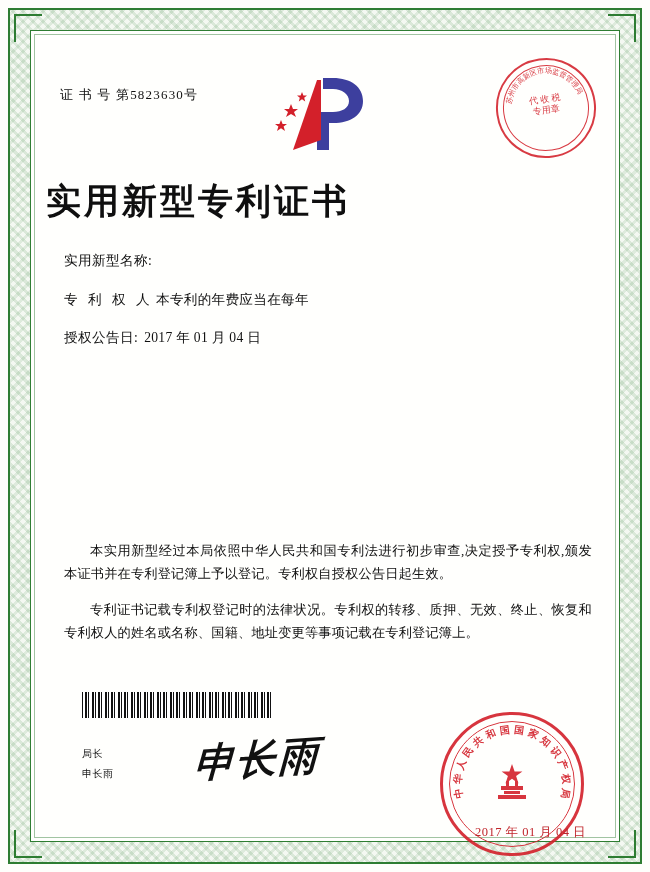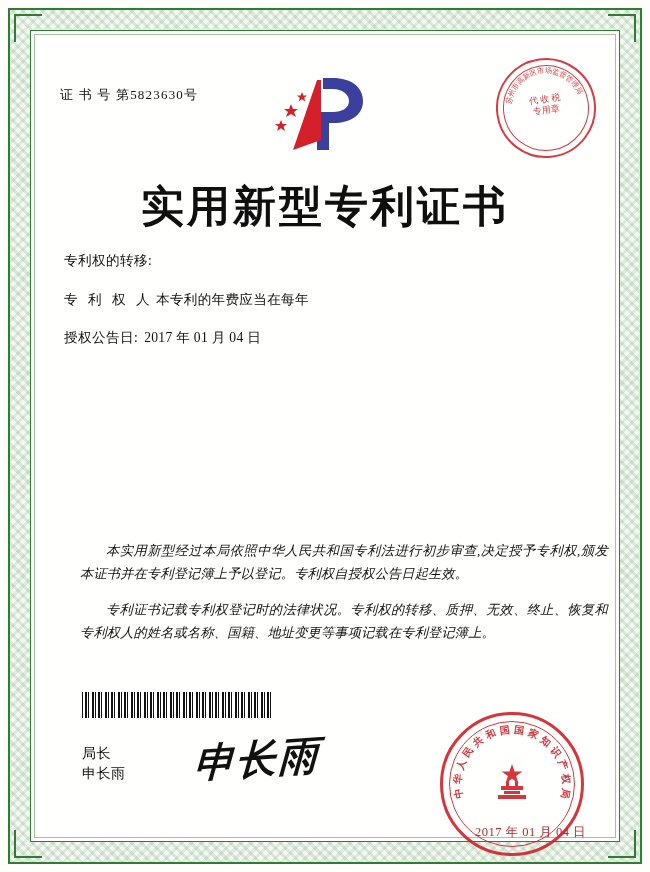--- a/index.html
+++ b/index.html
@@ -124,22 +124,21 @@
     font-size: 9px;
     line-height: 11px;
     color: #d3202a;
   }
 
   
   .main-title {
     position: absolute;
     left: 0; top: 134px;
     width: 558px;
-    text-align: center;
-    font-size: 43px;
+    font-size: 35px;
     letter-spacing: 3px;
     font-weight: bold;
     color: #0f0f0f;
     font-family: "Liberation Serif","DejaVu Serif",serif;
   }
 
   
   .fields {
     position: absolute;
     left: 18px; top: 208px;
@@ -163,23 +162,22 @@
     text-align-last: justify;
   }
   .field-value {
     margin-left: 6px;
     letter-spacing: 0.3px;
   }
 
   
   .paras {
     position: absolute;
-    left: 34px; top: 482px;
+    left: 18px; top: 482px;
     width: 528px;
-    font-style: italic;
   }
   .para {
     font-size: 13.2px;
     line-height: 23px;
     text-indent: 26px;
     text-align: justify;
     color: #101010;
     margin-bottom: 1px;
     letter-spacing: 0.2px;
   }
@@ -195,21 +193,21 @@
       #111 3px, #111 5px, #fff 5px, #fff 6px,
       #111 6px, #111 7px, #fff 7px, #fff 10px,
       #111 10px, #111 12px, #fff 12px, #fff 13px
     );
   }
 
   
   .sign-label {
     position: absolute;
     left: 36px; top: 700px;
-    font-size: 14px;
+    font-size: 10px;
     line-height: 20px;
     color: #101010;
     letter-spacing: 0.5px;
   }
   .signature {
     position: absolute;
     left: 148px; top: 688px;
     font-size: 40px;
     font-family: "Liberation Serif","DejaVu Serif",serif;
     font-style: italic;
@@ -306,21 +304,21 @@
       <div class="mid-text">
         <div>代 收 税</div>
         <div>专用章</div>
       </div>
     </div>
 
     <div class="main-title">实用新型专利证书</div>
 
     <div class="fields" id="fields">
         <div class="field-row">
-          <span class="field-label">专利权的转移:</span>
+          <span class="field-label">实用新型名称:</span>
         </div>
         <div class="field-row">
           <span class="field-label spread">专利权人</span>
           <span class="field-value">本专利的年费应当在每年</span>
         </div>
         <div class="field-row">
           <span class="field-label">授权公告日:</span>
           <span class="field-value">2017 年 01 月 04 日</span>
         </div>
       </div>

